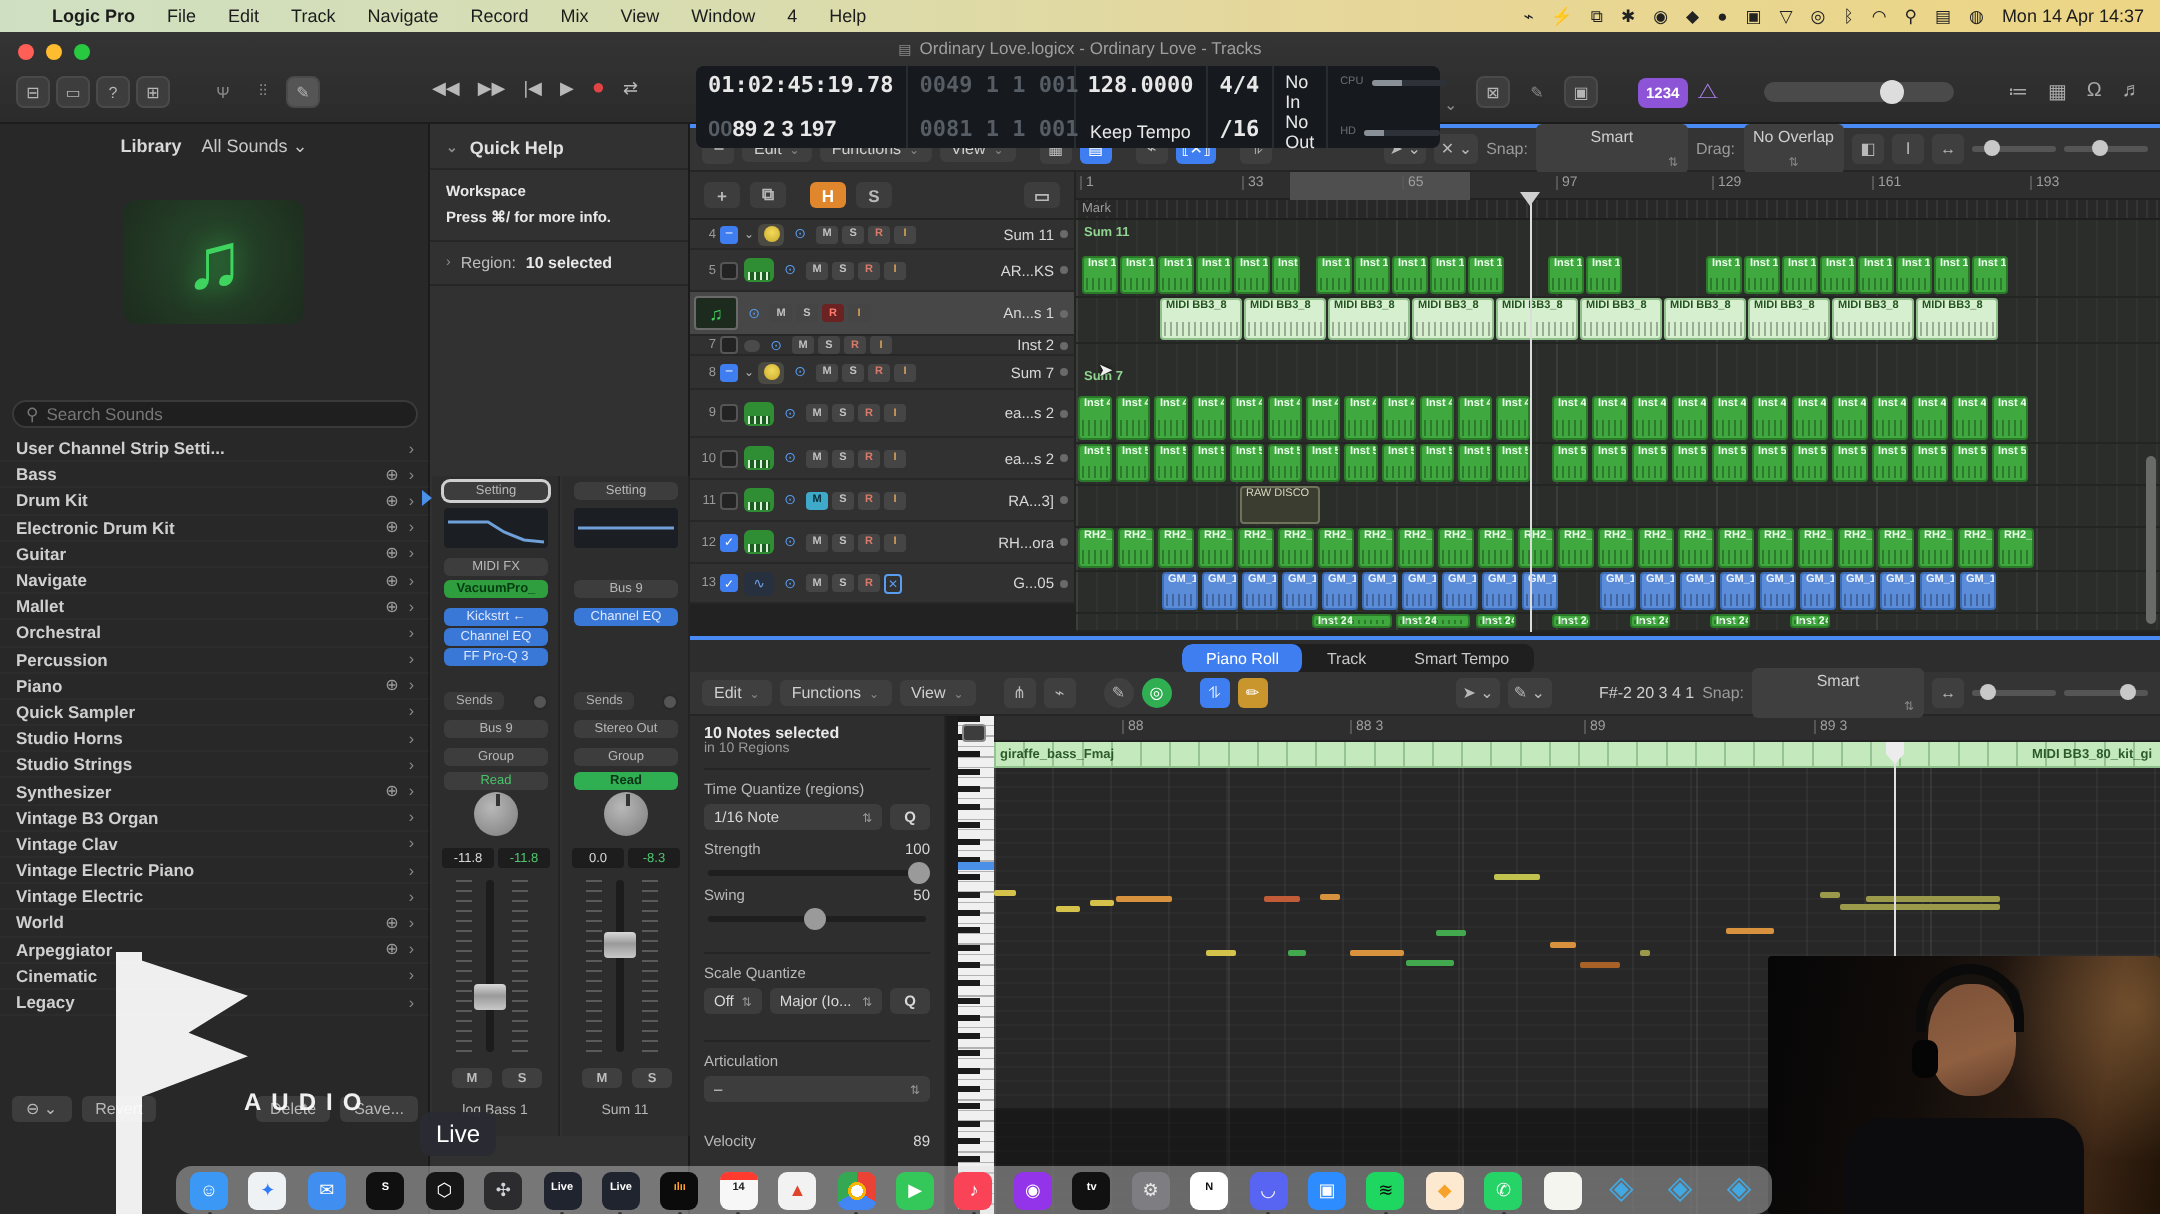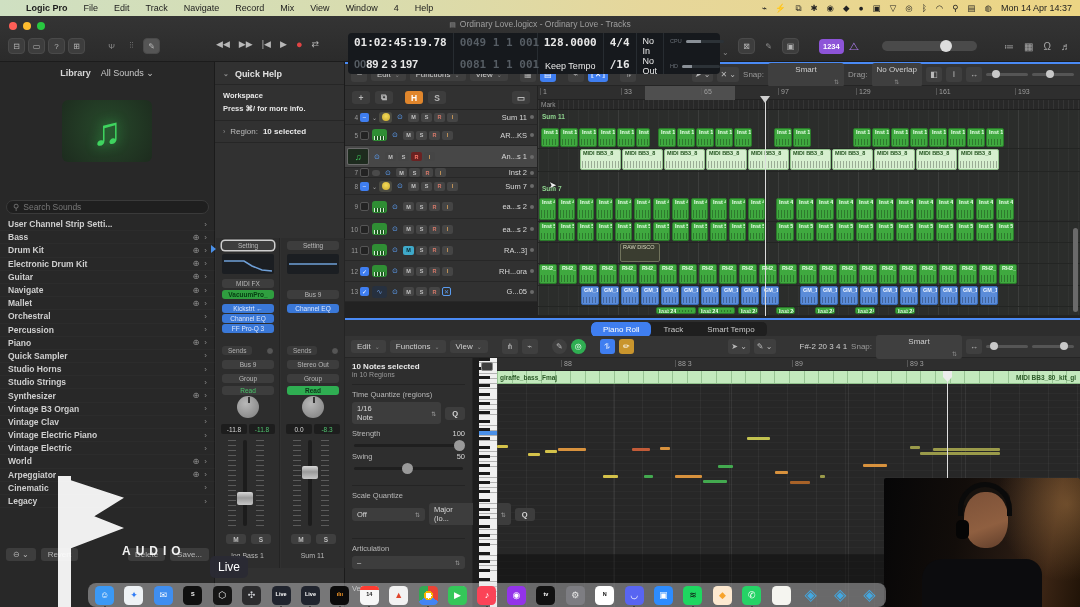--- a/index.html
+++ b/index.html
@@ -177,21 +177,21 @@
 .rbtn.grn{background:#2fae52;color:#fff;}
 .rbtn.blu{background:#3f7ef0;color:#fff;border-radius:3px;}
 .rbtn.yel{background:#c9952d;color:#fff;border-radius:3px;}
 .pos-box{font-size:8px;color:#cfcfcf;white-space:nowrap;}
 .pr-side{position:absolute;left:345px;top:358px;width:128px;height:249px;background:#2e2e2e;border-right:1px solid #242424;z-index:6;padding:4px 7px;}
 .pr-side .hdr{font-size:8px;font-weight:bold;color:#e8e8e8;}
 .pr-side .sub{font-size:7px;color:#9a9a9a;margin-bottom:6px;}
 .pr-box{border-top:1px solid #242424;padding:5px 0;}
 .pr-lbl{font-size:7.5px;color:#b8b8b8;margin-bottom:3px;}
 .pr-row{display:flex;gap:4px;align-items:center;}
-.dd{background:#3d3d3d;border-radius:3px;color:#d8d8d8;font-size:7.5px;padding:2px 5px;display:flex;justify-content:space-between;align-items:center;flex:1;gap:44px;}
+.dd{background:#3d3d3d;border-radius:3px;color:#d8d8d8;font-size:7.5px;padding:2px 5px;display:flex;justify-content:space-between;align-items:center;flex:1;}
 .dd .c{color:#9a9a9a;font-size:6px;margin-left:4px;}
 .qb{background:#3d3d3d;border-radius:3px;color:#d8d8d8;font-size:7.5px;padding:2px 7px;font-weight:bold;}
 .sl-row{display:flex;justify-content:space-between;font-size:7.5px;color:#b8b8b8;margin-top:5px;}
 .sl-row .v{color:#d8d8d8;}
 .hslider{position:relative;height:3px;background:#1f1f1f;border-radius:2px;margin:6px 2px 2px;}
 .hslider i{position:absolute;top:-4px;width:11px;height:11px;border-radius:50%;background:#9a9a9a;}
 .pr-mini{position:absolute;left:473px;top:358px;width:6px;height:249px;background:#1d1d1d;z-index:6;}
 .pr-keys{position:absolute;left:479px;top:358px;width:18px;height:249px;z-index:6;background:repeating-linear-gradient(180deg,#f0f0f0 0 4.5px,#b2b2b2 4.5px 5.2px);}
 .pr-keys .bk{position:absolute;left:0;top:0;width:60%;height:100%;background:repeating-linear-gradient(180deg,#1a1a1a 0 3px,transparent 3px 8.8px);}
 .pr-keys .bluekey{position:absolute;left:0;top:73px;width:100%;height:4px;background:#4a90e8;}

